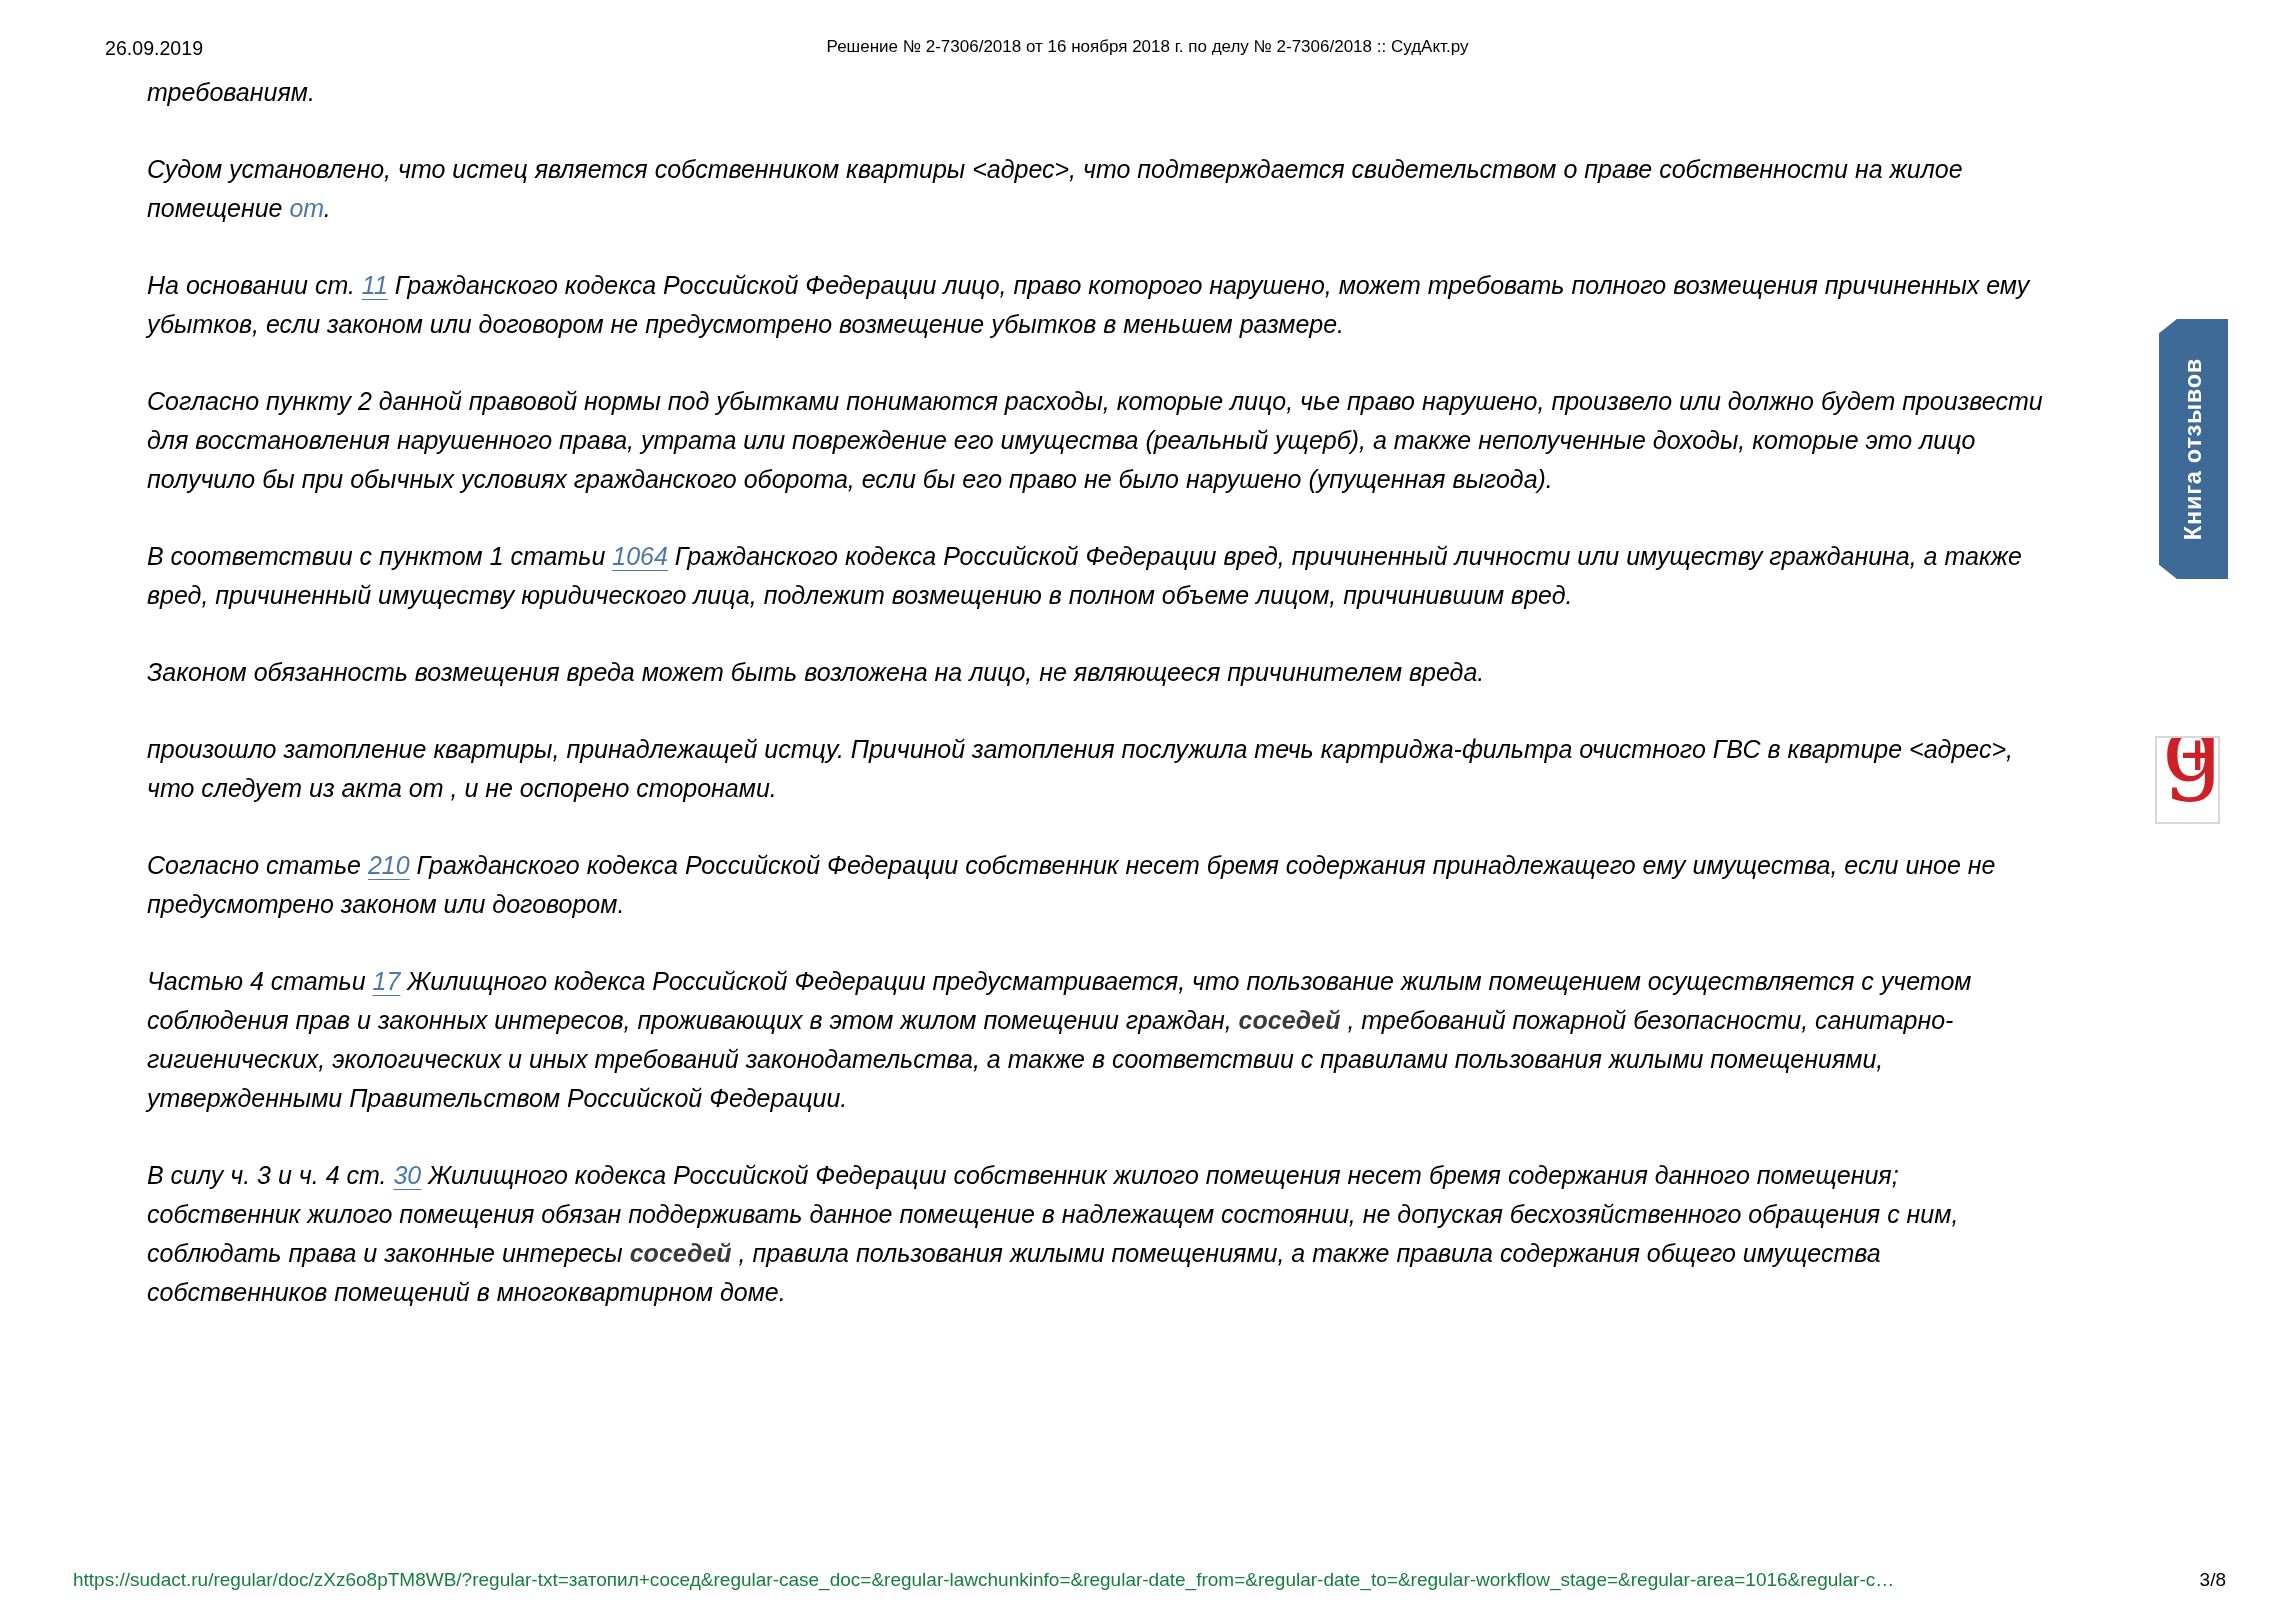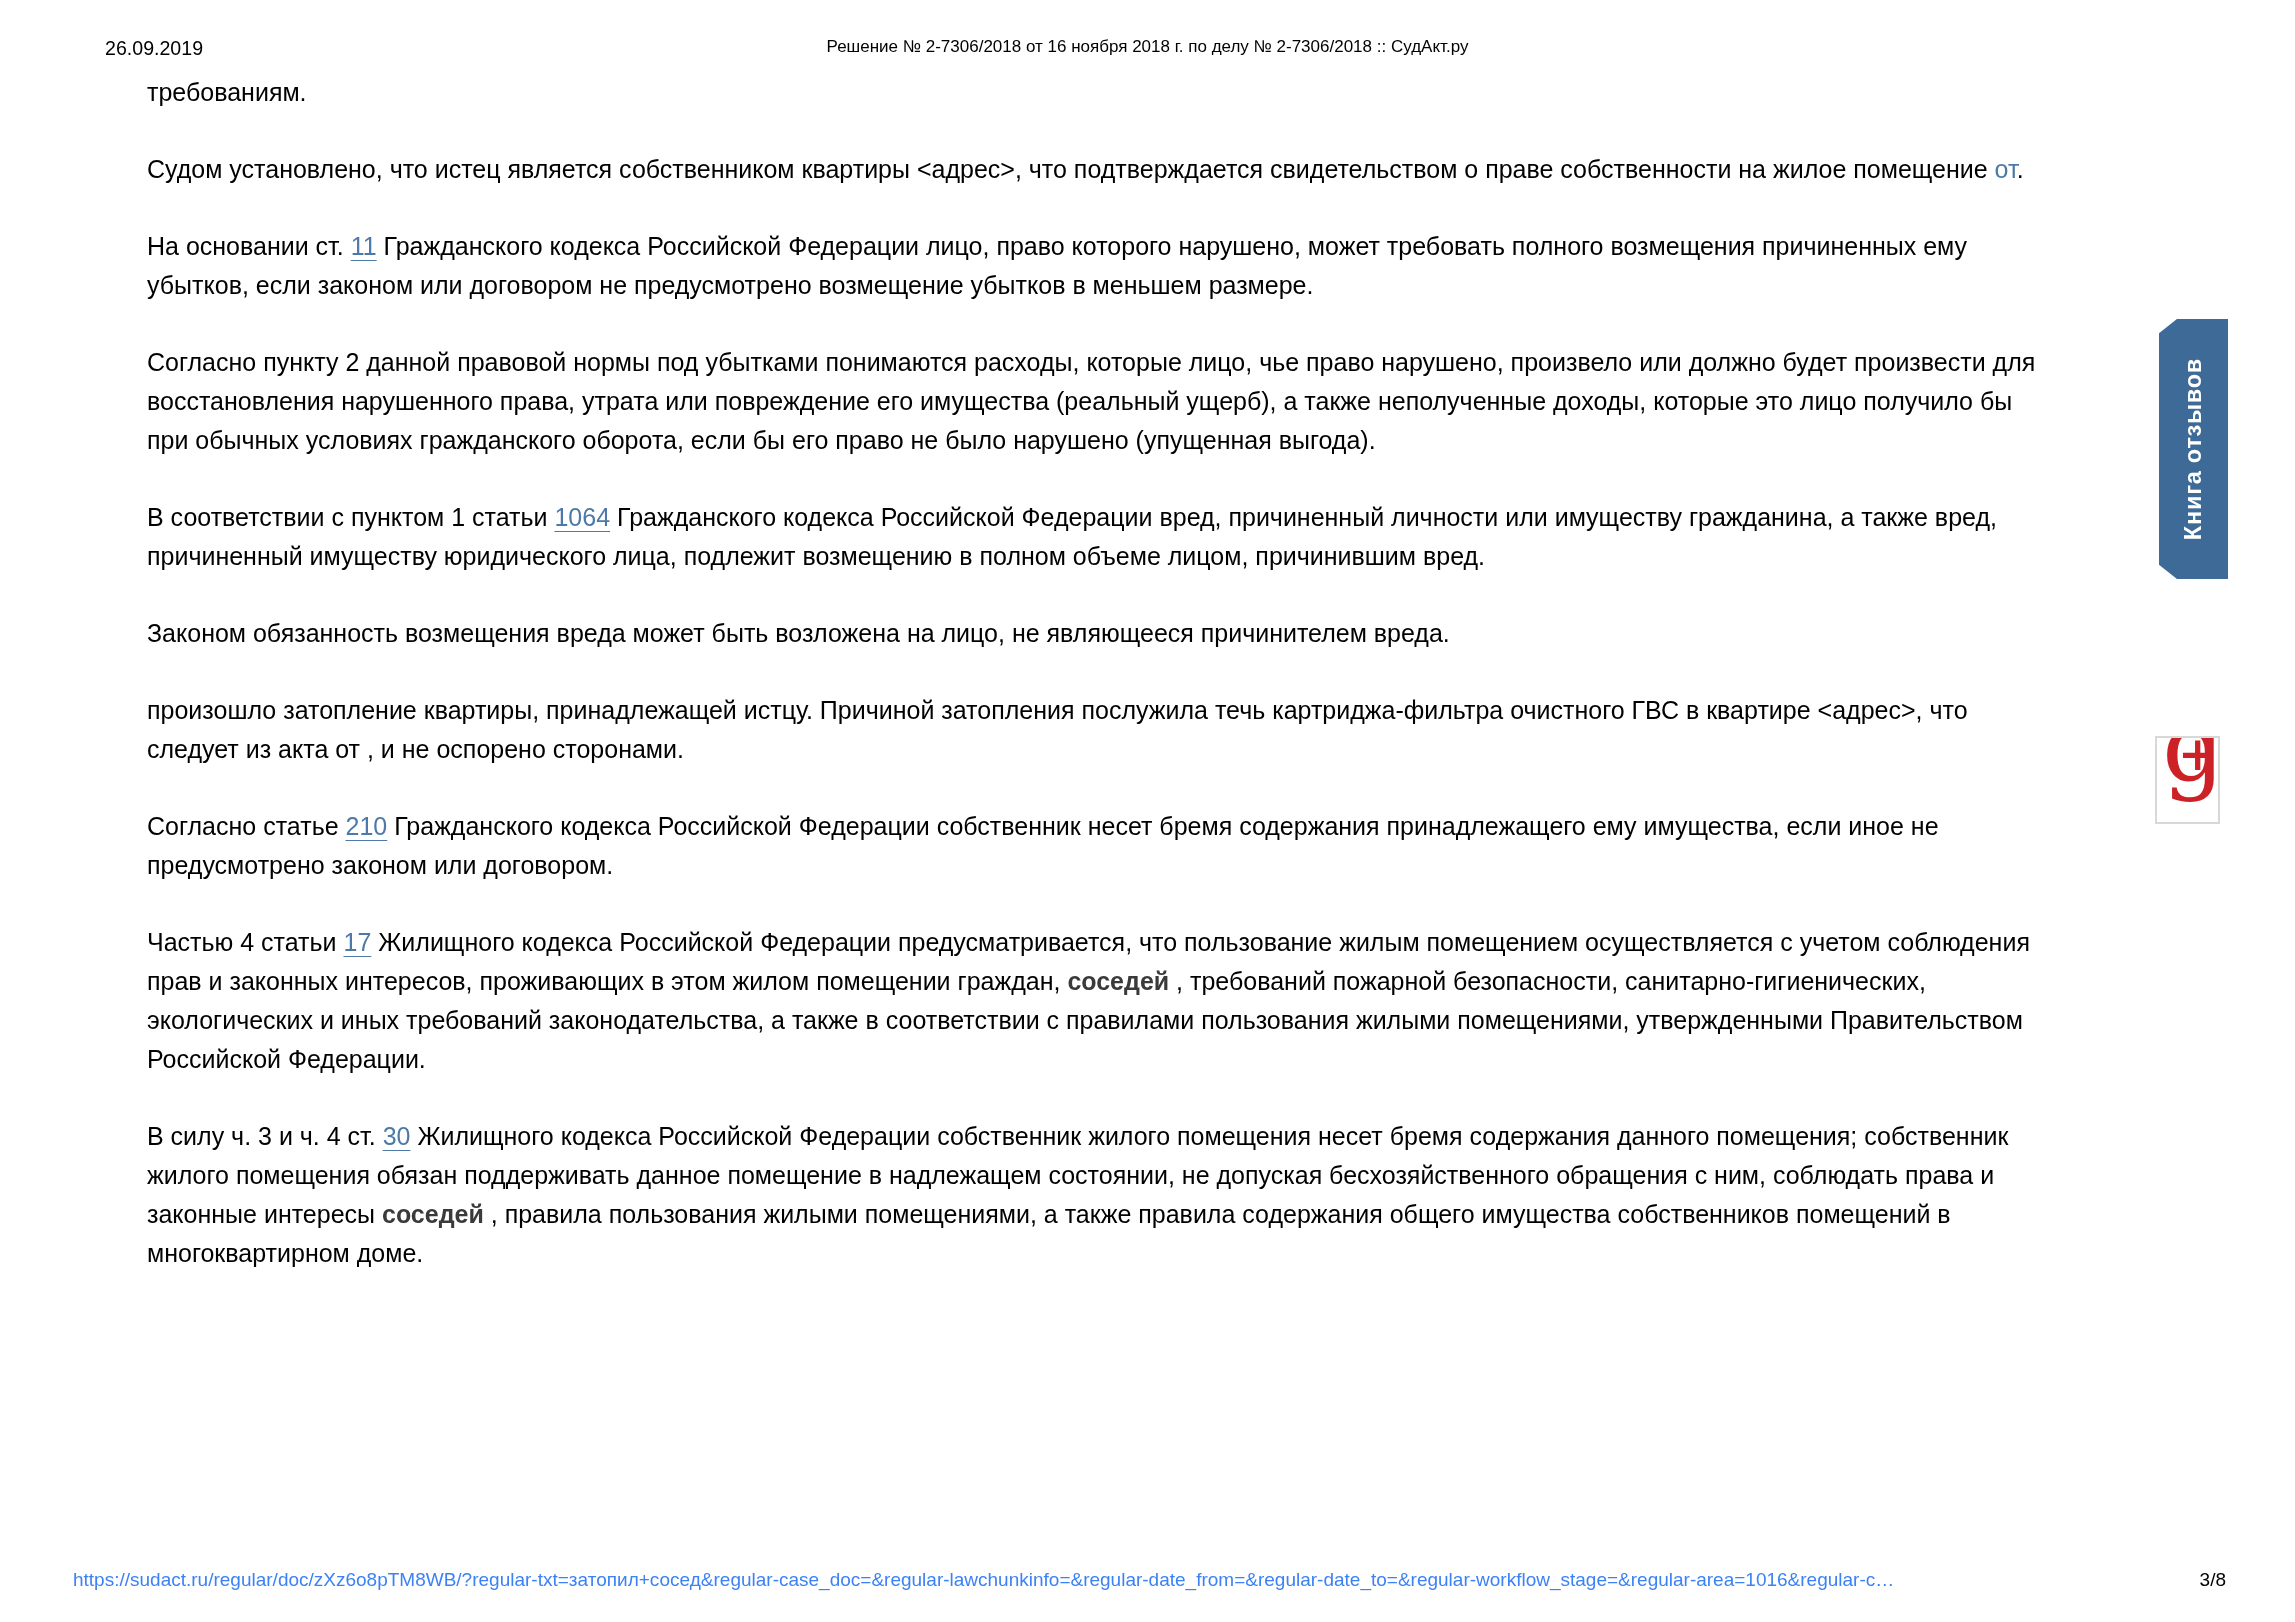--- a/index.html
+++ b/index.html
@@ -23,21 +23,21 @@
   }
   .print-header-title{
     position:absolute;left:0;top:37px;width:100%;
     text-align:center;font-size:17px;color:#000;white-space:nowrap;
   }
   
   .doc-content{
     position:absolute;left:147px;top:73px;width:1911px;
     font-size:25px;line-height:39px;color:var(--text-color);
   }
-  .doc-content p{margin:0 0 38px 0;}
+  .doc-content p{margin:0 0 38px 0;font-style:italic;}
   a.doc-link{
     color:var(--link-color);
     text-decoration:underline;
     text-decoration-thickness:1.3px;
     text-underline-offset:4.6px;
     cursor:pointer;
   }
   a.doc-link.plain{text-decoration:none;}
   .term-bold{font-weight:700;color:var(--bold-term-color);}
   
@@ -65,21 +65,21 @@
     color:var(--gplus-red);
   }
   .gplus-plus{
     position:absolute;right:0.7px;top:-7.9px;
     font-family:"DejaVu Serif",serif;font-size:47px;line-height:1;
     color:var(--gplus-red);font-weight:700;
   }
   
   .print-footer-url{
     position:absolute;left:73px;bottom:31px;
-    font-size:19px;color:#3b82f6;white-space:nowrap;
+    font-size:19px;color:#15803d;white-space:nowrap;
   }
   .print-footer-page{
     position:absolute;right:69px;bottom:31px;
     font-size:19px;color:#000;white-space:nowrap;text-align:center;
   }
 </style>
 </head>
 <body>
 
 <div class="print-header-date">26.09.2019</div>

